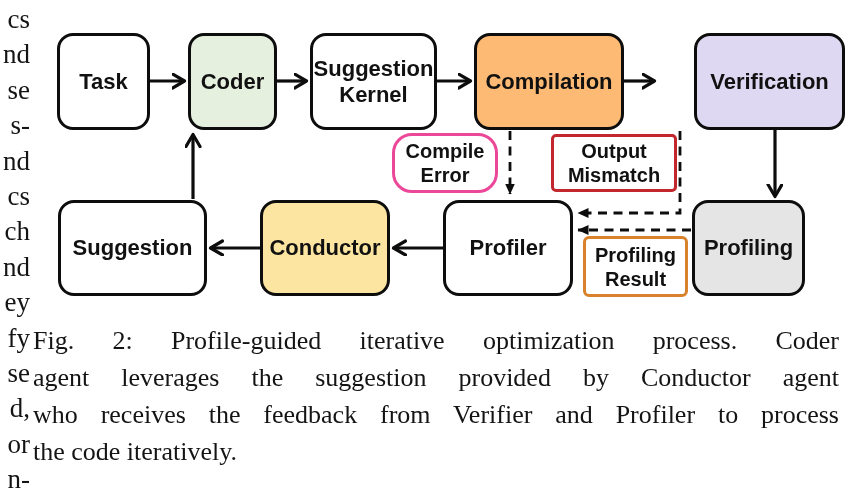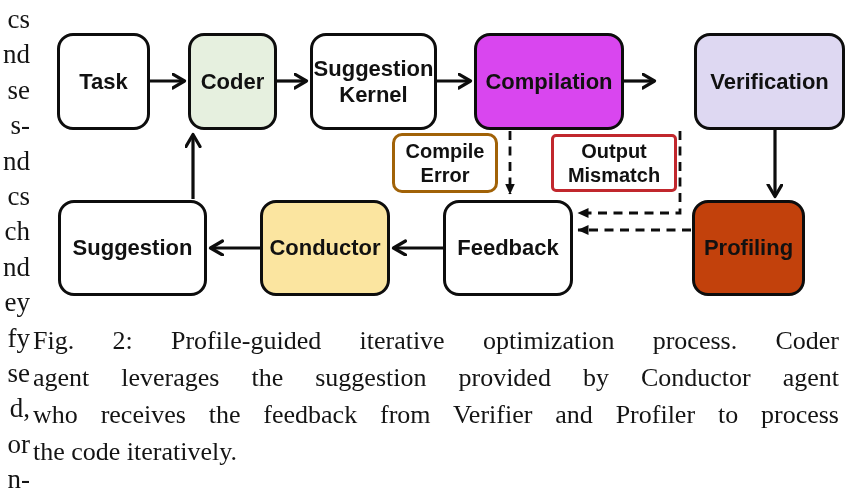--- a/index.html
+++ b/index.html
@@ -18,32 +18,32 @@
   .arrows{position:absolute;left:0;top:0;pointer-events:none;z-index:5;}
   .node{
     position:absolute;box-sizing:border-box;background:#fff;
     border:3.5px solid #0d0d0d;border-radius:16px;
     display:flex;align-items:center;justify-content:center;text-align:center;
     font-weight:bold;font-size:22px;line-height:1.18;z-index:2;
   }
   .n-task{left:57px;top:33px;width:93px;height:97px;}
   .n-coder{left:188px;top:33px;width:89px;height:97px;background:#e6f0df;}
   .n-genkernel{left:310px;top:33px;width:127px;height:97px;}
-  .n-compilation{left:474px;top:33px;width:150px;height:97px;background:#d946ef;}
+  .n-compilation{left:474px;top:33px;width:150px;height:97px;background:#fdba74;}
   .n-verification{left:658px;top:33px;width:151px;height:97px;background:#ded8f2;margin-left:36px;}
   .n-suggestion{left:58px;top:200px;width:149px;height:96px;}
   .n-conductor{left:260px;top:200px;width:130px;height:96px;background:#fbe5a0;}
   .n-feedback{left:443px;top:200px;width:130px;height:96px;}
-  .n-profiling{left:692px;top:200px;width:113px;height:96px;background:#c2410c;}
+  .n-profiling{left:692px;top:200px;width:113px;height:96px;background:#e5e5e5;}
   .tag{
     position:absolute;box-sizing:border-box;background:#fff;
     display:flex;align-items:center;justify-content:center;text-align:center;
     font-weight:bold;font-size:20px;line-height:1.2;z-index:6;
   }
-  .t-compile-error{left:392px;top:133px;width:106px;height:60px;border:3px solid #a16207;border-radius:10px;}
+  .t-compile-error{left:392px;top:133px;width:106px;height:60px;border:3px solid #ec4899;border-radius:20px;}
   .t-output-mismatch{left:551px;top:134px;width:126px;height:58px;border:3px solid #c1272d;border-radius:5px;}
   .t-profiling-result{left:583px;top:236px;width:105px;height:61px;border:3px solid #d9822b;border-radius:6px;}
   
   .caption{
     position:absolute;left:33px;top:322px;width:806px;
     font-family:"Liberation Serif",serif;font-size:26px;color:#141414;
   }
   .caption div{line-height:37px;}
   .caption .just{text-align:justify;text-align-last:justify;}
 </style>
@@ -95,25 +95,26 @@
       <path d="M691,230 H578" fill="none" stroke="#0d0d0d" stroke-width="2.8" stroke-dasharray="9,6.5" marker-end="url(#dhead)"></path>
     </svg>
 
     <div class="node n-task">Task</div>
     <div class="node n-coder">Coder</div>
     <div class="node n-genkernel">Suggestion Kernel</div>
     <div class="node n-compilation">Compilation</div>
     <div class="node n-verification">Verification</div>
     <div class="node n-suggestion">Suggestion</div>
     <div class="node n-conductor">Conductor</div>
-    <div class="node n-feedback">Feedback</div>
+    <div class="node n-feedback">Profiler</div>
     <div class="node n-profiling">Profiling</div>
 
     <div class="tag t-compile-error">Compile Error</div>
     <div class="tag t-output-mismatch">Output Mismatch</div>
+    <div class="tag t-profiling-result">Profiling Result</div>
   </div>
 
   <div class="caption">
     <div class="just">Fig. 2: Profile-guided iterative optimization process. Coder</div>
     <div class="just">agent leverages the suggestion provided by Conductor agent</div>
     <div class="just">who receives the feedback from Verifier and Profiler to process</div>
     <div>the code iteratively.</div>
   </div>
 
 </div>

